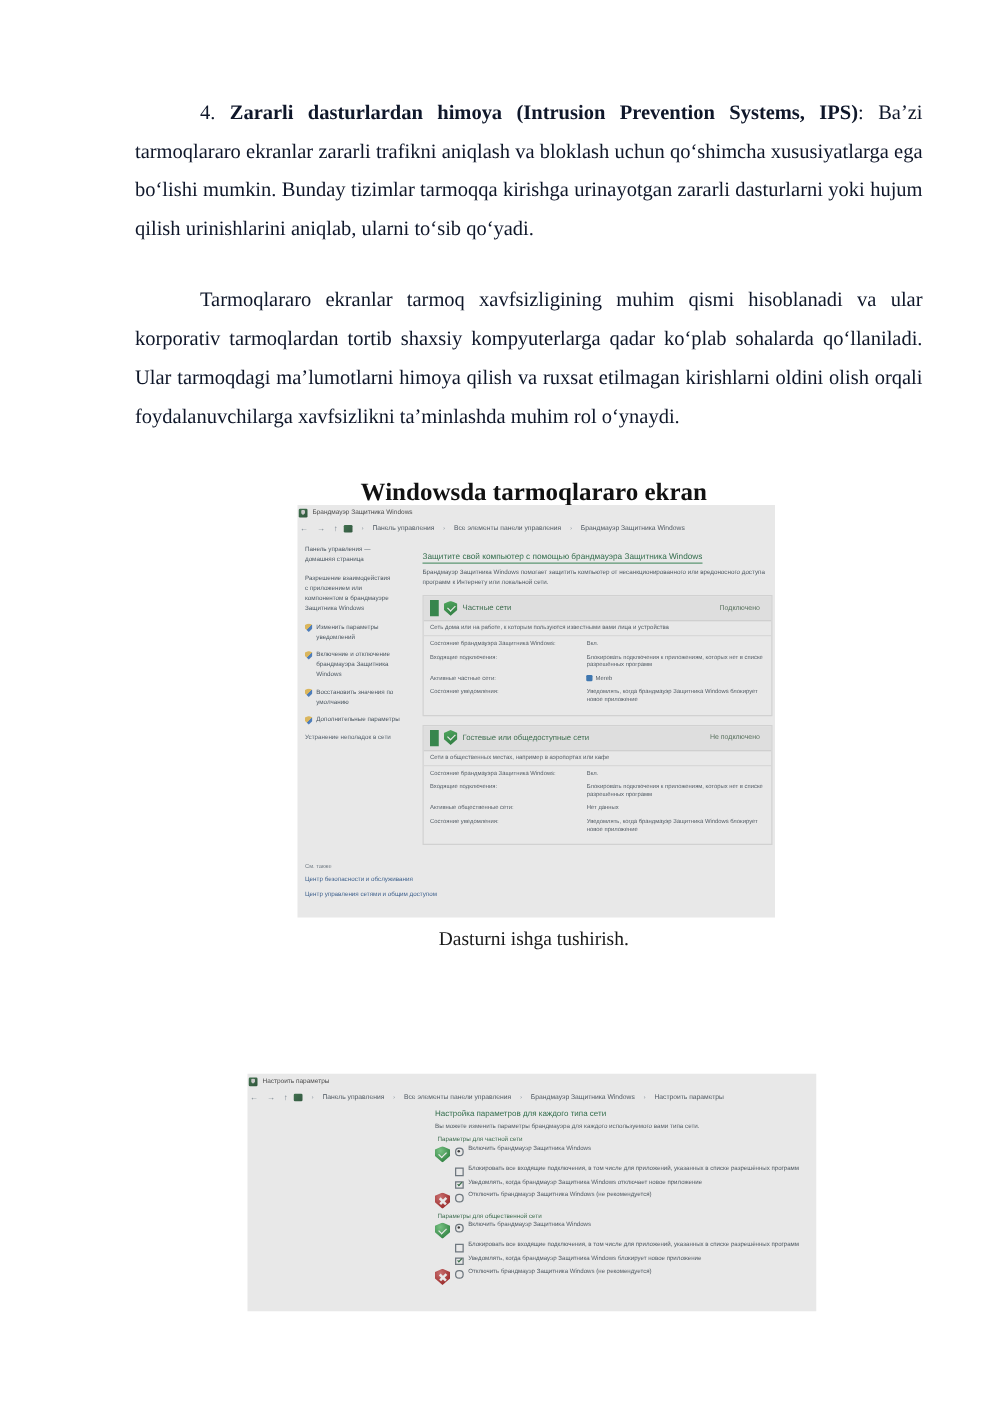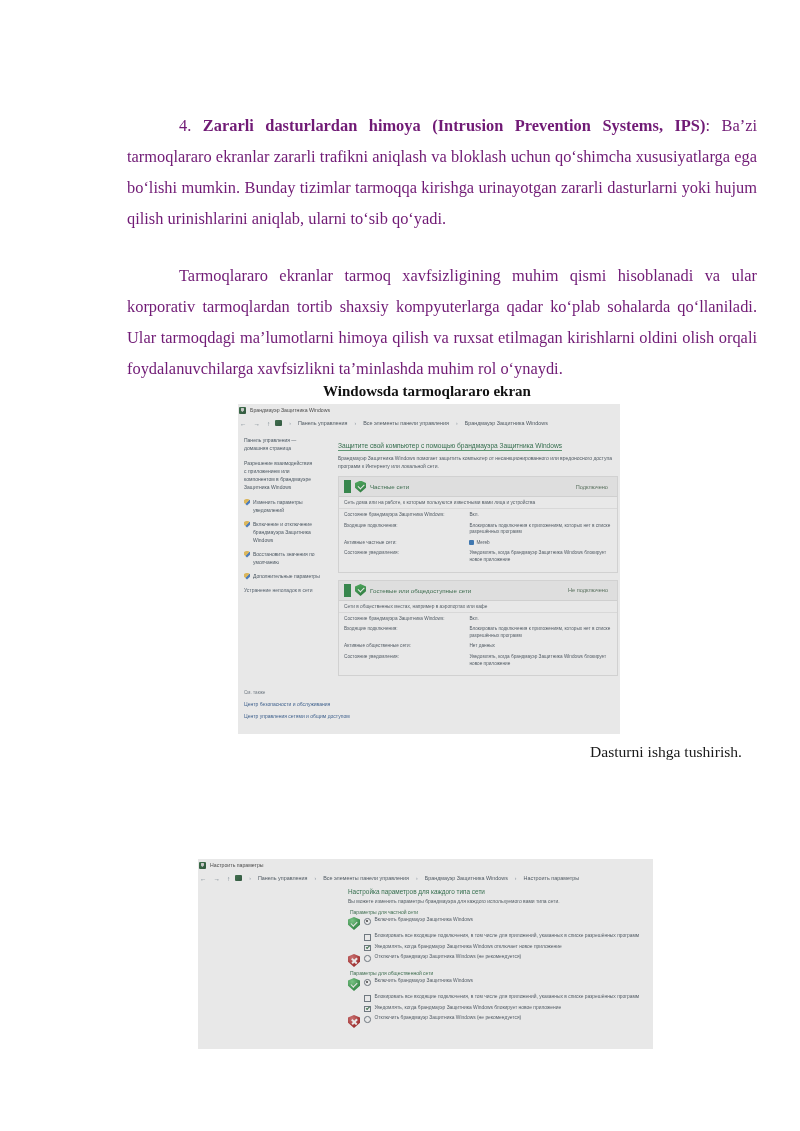--- a/index.html
+++ b/index.html
@@ -13,44 +13,43 @@
     position:relative;
   }
   .page{
     position:relative;
     width:800px;height:1131px;
     padding:0;
     box-sizing:border-box;
   }
   .body-text{
     position:absolute;
-    left:127px;
+    left:108px;
     width:630px;
     font-size:16.4px;
     line-height:31px;
     text-align:justify;
     text-justify:inter-word;
-    color:#701a75;
-    margin-top:36px;
+    color:#0f172a;
   }
   .body-text .indent{ display:inline-block; width:52px; }
   .body-text b{ font-weight:bold; }
 
   .center-title{
     position:absolute;
     left:112px; width:630px;
     text-align:center;
-    font-size:15px;
+    font-size:20px;
     font-weight:bold;
     color:#111;
   }
   .caption{
     position:absolute;
     left:112px;width:630px;
-    text-align:right;
+    text-align:center;
     font-size:15.6px;
     color:#1a1a1a;
   }
 
   
   .shot{
     position:absolute;
     background:#ffffff;
     font-family:"Liberation Sans", sans-serif;
     color:#4f5a63;

